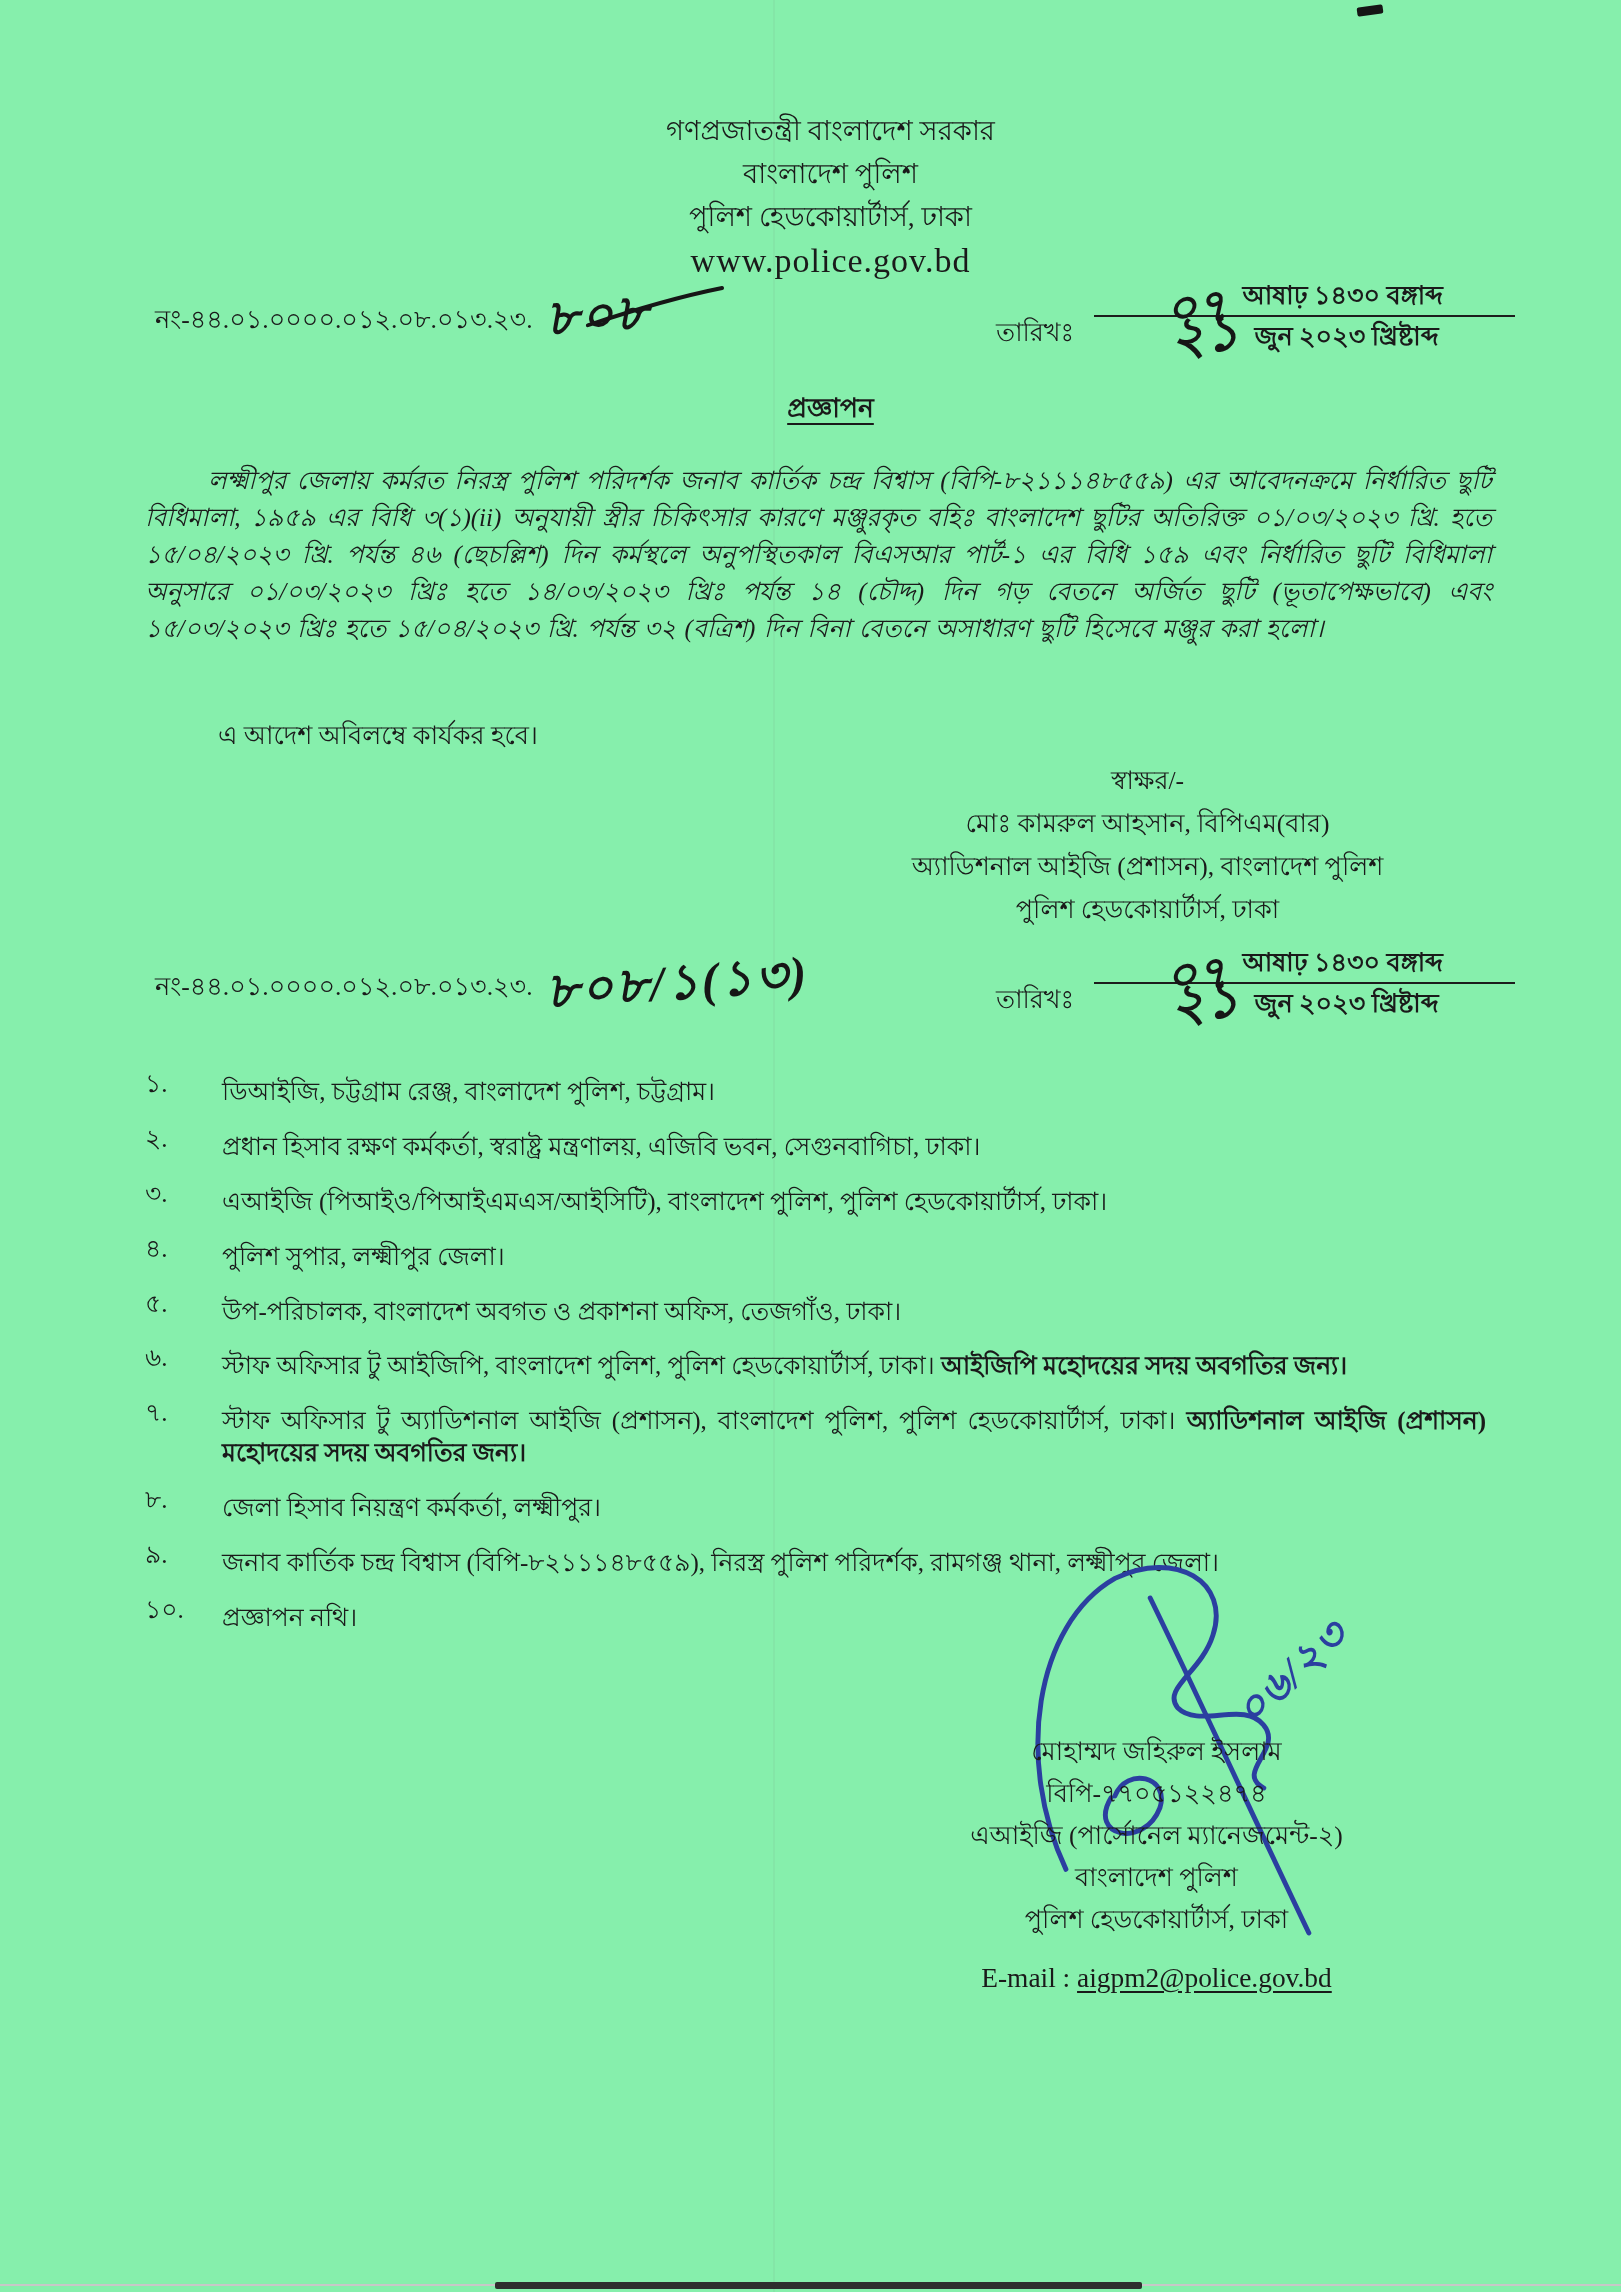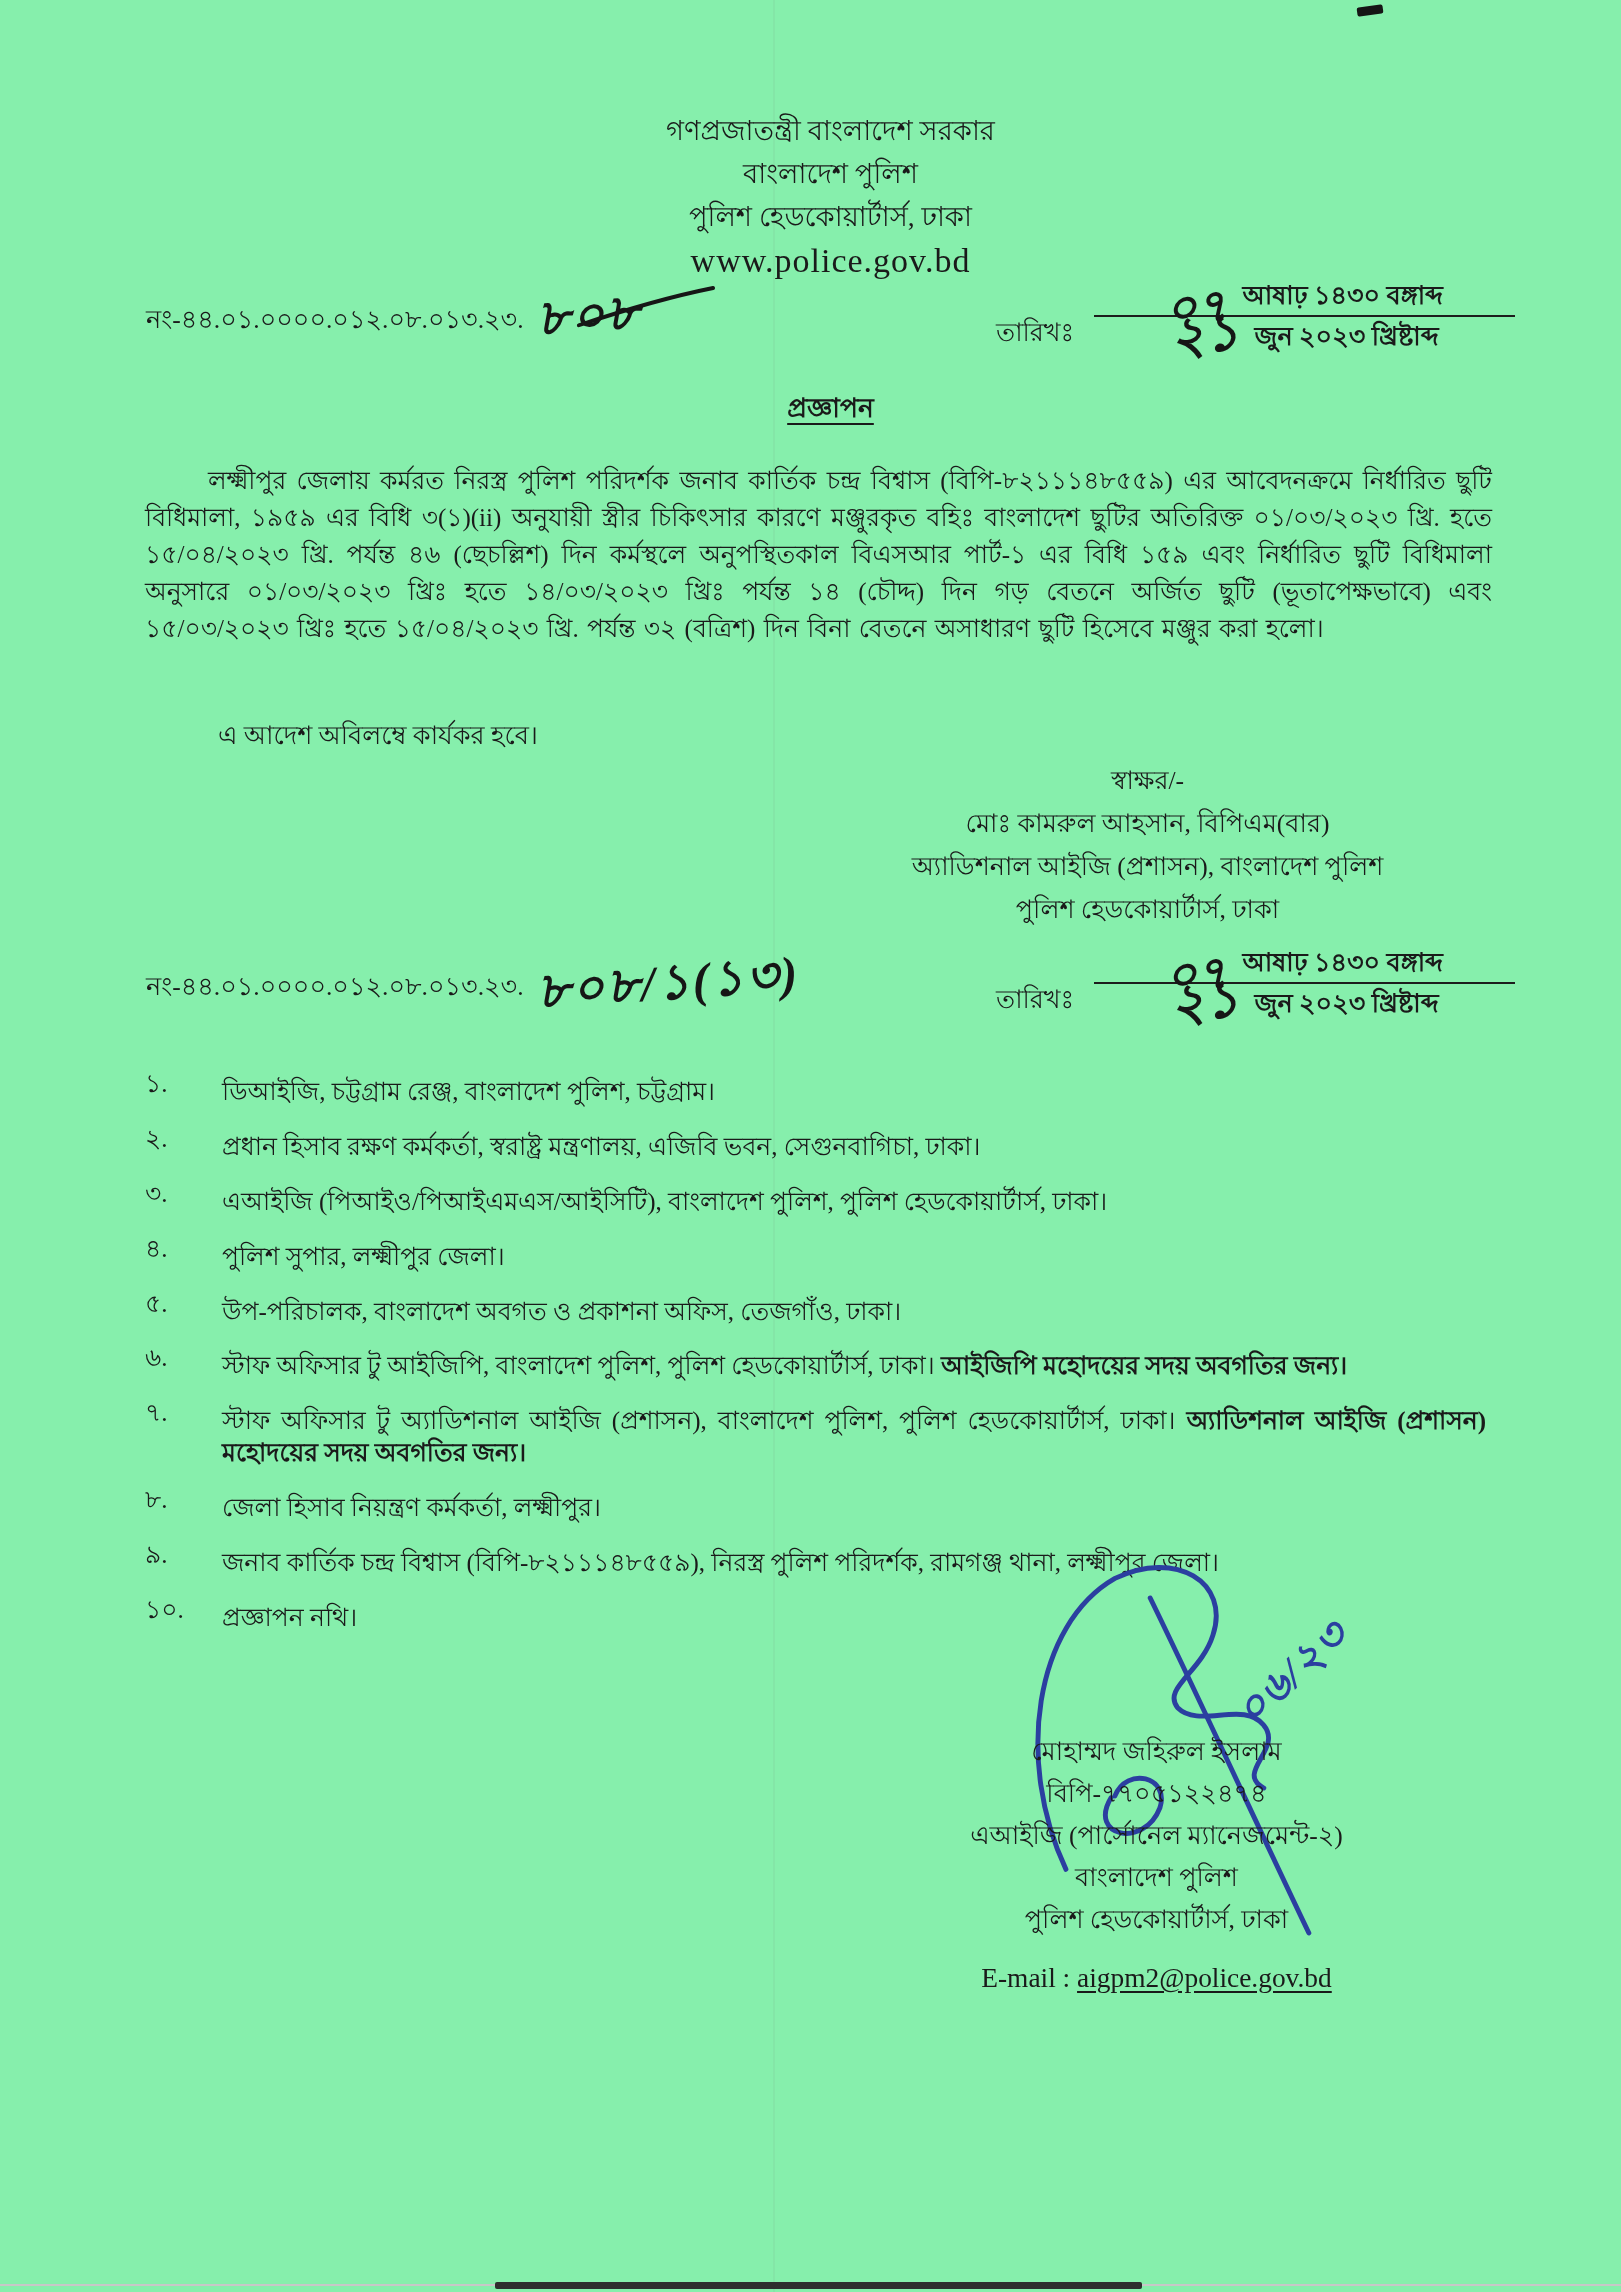--- a/index.html
+++ b/index.html
@@ -17,41 +17,41 @@
   .fold-line{position:absolute;left:773px;top:0;width:2px;height:100%;background:rgba(110,110,110,0.07);}
   .bottom-thin-line{position:absolute;left:0;bottom:6.9px;width:100%;height:2px;background:#c7c7c7;}
   .bottom-dark-bar{position:absolute;left:495px;bottom:3.9px;width:647px;height:6.9px;background:#2e2e2e;border-radius:2px;}
   .corner-mark{position:absolute;left:1357px;top:5.9px;width:25.5px;height:8.8px;background:#151515;transform:rotate(-8deg);border-radius:2px;}
 
   
   .header{position:absolute;top:110px;left:0;width:100%;text-align:center;line-height:43px;font-size:27.4px;}
   .header .www{font-size:34px;letter-spacing:1px;}
 
   
-  .ref-row{position:absolute;left:146px;display:flex;align-items:flex-start;gap:13.7px;}
+  .ref-row{position:absolute;left:155px;display:flex;align-items:flex-start;gap:13.7px;}
   .ref-prefix{font-size:25.5px;line-height:59px;}
   .hw-ink{font-size:49px;line-height:51px;font-style:italic;font-weight:bold;transform:rotate(-4deg);letter-spacing:2.9px;color:#161616;white-space:nowrap;}
   .pen-tail{margin-left:-84px;margin-top:-5.9px;}
 
   
   .date-block{position:absolute;left:996px;display:flex;gap:19.6px;align-items:flex-end;}
   .date-label{font-size:25.5px;padding-top:13.7px;}
   .frac{width:421px;}
   .frac-top,.frac-bottom{display:flex;align-items:flex-end;justify-content:center;gap:15.7px;}
   .frac-top{border-bottom:2px solid #1c1c1c;padding-bottom:0;}
   .frac-text{font-size:25.5px;line-height:39px;font-weight:bold;}
   .hw-day{font-size:47px;line-height:35px;font-style:italic;font-weight:bold;color:#161616;}
   .hw-top{position:relative;top:9.8px;transform:rotate(-2deg);}
   .hw-bottom{position:relative;top:-3.9px;transform:rotate(-6deg);font-size:53px;}
   .frac-bottom .frac-text{font-weight:bold;}
 
   
   .doc-title{position:absolute;top:388px;left:0;width:100%;text-align:center;font-size:26.5px;font-weight:bold;}
   .doc-title span{text-decoration:underline;text-underline-offset:5.9px;}
-  .body-par{position:absolute;left:145px;top:437px;width:1347px;font-size:25px;line-height:37px;text-align:justify;text-indent:63px;word-spacing:2px;}
+  .body-par{position:absolute;left:145px;top:437px;width:1347px;font-size:25px;line-height:37px;text-align:justify;text-indent:63px;word-spacing:2px;font-style:italic;}
   .effective{position:absolute;left:218px;top:690px;font-size:25.5px;}
 
   
   .sig1{position:absolute;left:814px;top:759px;width:667px;text-align:center;font-size:25.5px;line-height:43px;}
 
   
   .dist{position:absolute;left:145px;top:1068px;width:1349px;}
   .dist-row{display:flex;margin-bottom:6.9px;font-size:25px;line-height:32px;}
   .dist-no{width:69px;flex-shrink:0;}
   .dist-text{flex:1;margin:8px;text-align:justify;}

